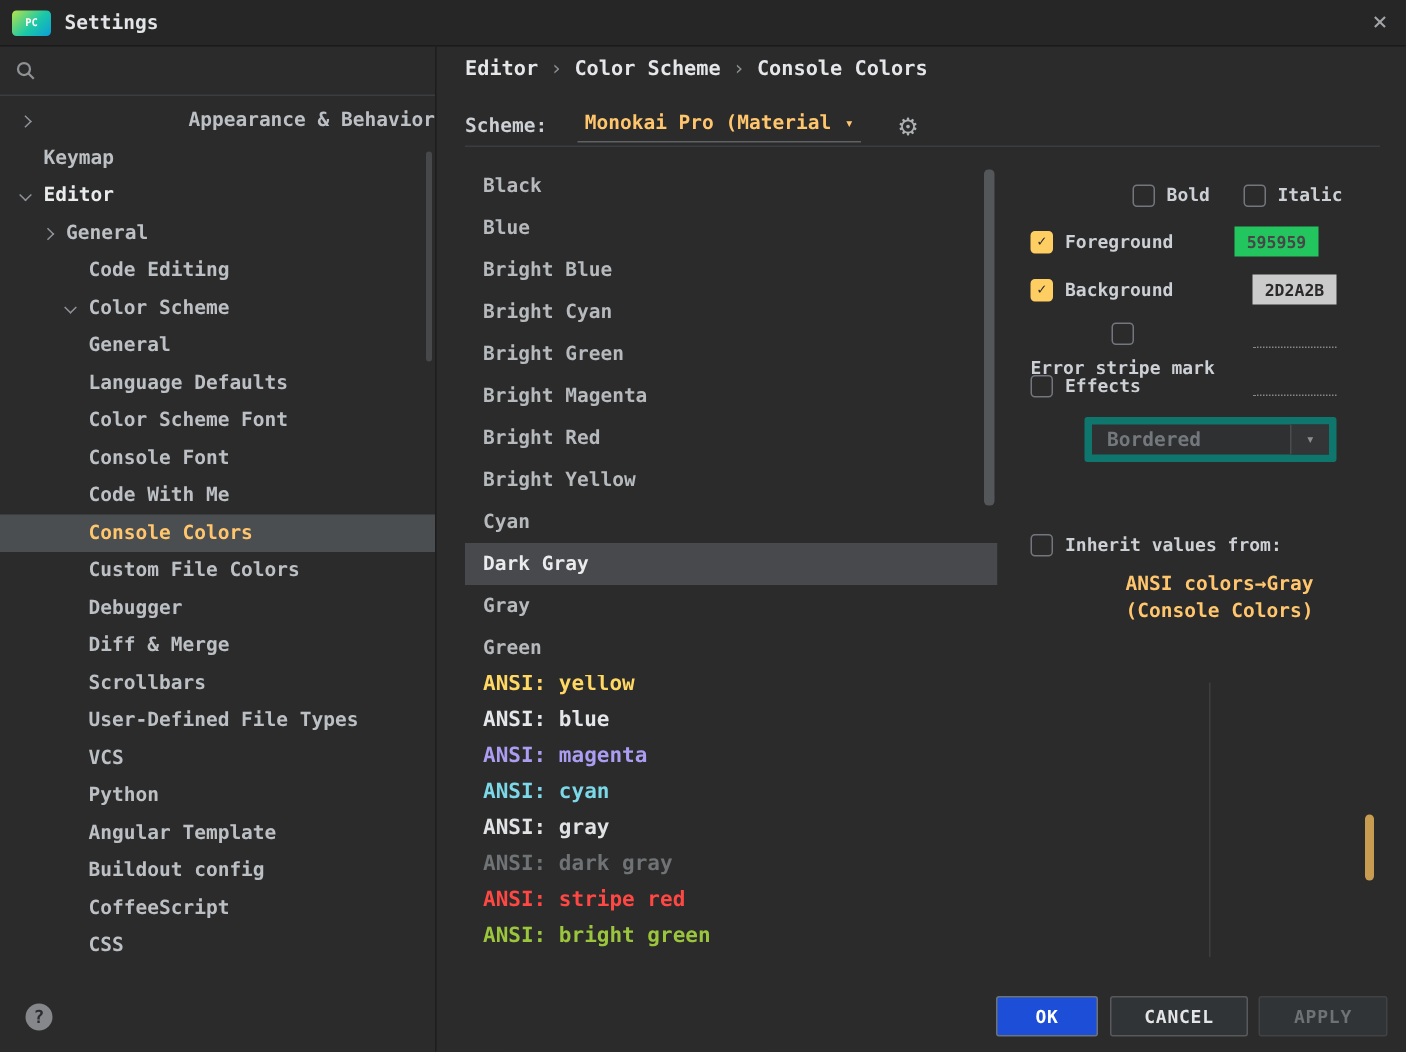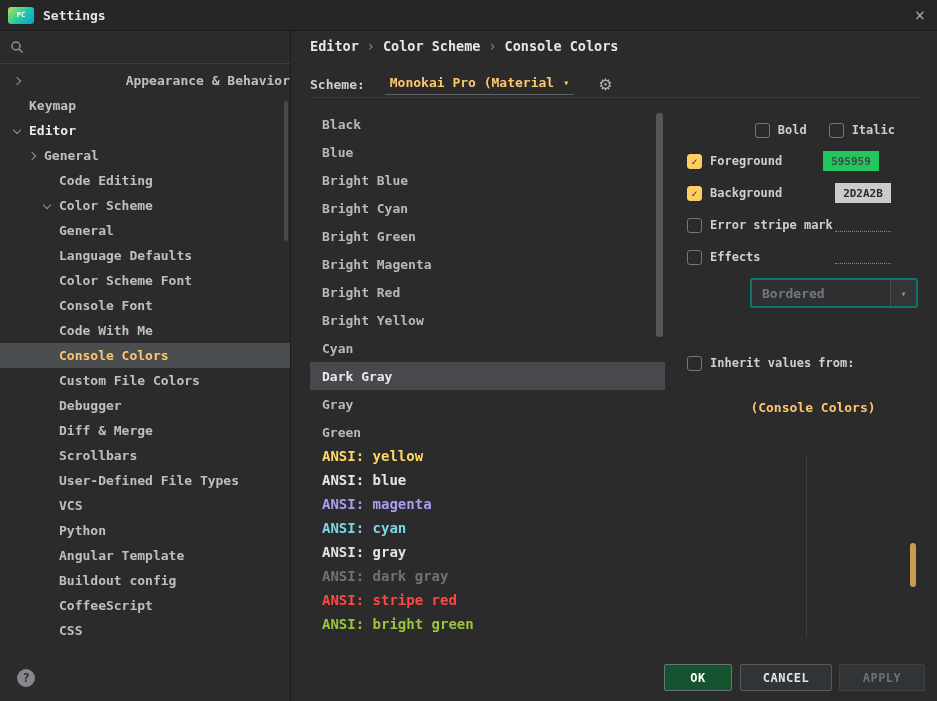--- a/index.html
+++ b/index.html
@@ -66,52 +66,52 @@
   .options { position:absolute; left:685px; top:110px; width:236px; height:330px; font-size:12px; }
   .opt-row { position:absolute; display:flex; align-items:center; gap:8px; height:20px; color:#ccd0d4; }
   .cb { width:15px; height:15px; border:1.5px solid #73777d; border-radius:3px; flex:none;
     display:flex; align-items:center; justify-content:center; font-size:10px;
     color:#2b2b2b; background:transparent; }
   .cb.on { background:#ffce63; border-color:#ffce63; }
   .row-bolditalic { top:10px; right:26px; gap:22px; }
   .bi-group { display:flex; align-items:center; gap:8px; }
   .row-fg { top:41px; left:2px; }
   .row-bg { top:73px; left:2px; }
-  .row-error { top:105px; left:2px; }
+  .row-error { top:105px; left:2px;flex-direction:column; }
   .row-effects { top:137px; left:2px; }
   .field { position:absolute; width:56px; height:20px; display:flex; align-items:center;
     justify-content:center; font-size:11px; }
   .field-fg { left:138px; top:41px; background:#22c55e; color:#474747; }
   .field-bg { left:150px; top:73px; background:#cbcbcb; color:#2d2a2b; }
   .dotted { position:absolute; left:150px; width:56px; height:1px; border-bottom:1px dotted #85888b; }
   .dotted-error { top:121px; }
   .dotted-effects { top:153px; }
   .dd { position:absolute; left:38px; top:168px; width:168px; height:30px;
-    background:#2e3032; border:2px solid #0f766e; border-radius:2px; display:flex; align-items:center;margin-left:27px; }
+    background:#2e3032; border:5px solid #0f766e; border-radius:2px; display:flex; align-items:center; }
   .dd-text { flex:1; padding-left:10px; color:#74787c; font-size:13px; }
   .dd-btn { width:26px; height:100%; border-left:1px solid #4a4c4e; display:flex;
     align-items:center; justify-content:center; color:#8c8f93; background:#333537; font-size:10px; }
   .row-inherit { top:243px; left:2px; }
   .link1, .link2 { position:absolute; left:20px; width:216px; text-align:center;
     color:#ffc66d; font-size:13px; }
   .link1 { top:272px; }
   .link2 { top:290px; }
 
   
   .preview { position:absolute; left:322px; top:450px; width:470px; height:190px; overflow:hidden; }
   .preview-inner { margin-top:-6px; }
   .pline { height:24px; line-height:24px; font-size:14px; white-space:pre; }
   .vline { position:absolute; left:806px; top:455px; width:1px; height:183px; background:#3d3e40; }
   .amber-thumb { position:absolute; left:910px; top:543px; width:6px; height:44px;
     background:#c89d52; border-radius:3px; }
 
   
   .btn { position:absolute; height:27px; display:flex; align-items:center; justify-content:center;
     font-size:12px; border-radius:2px; letter-spacing:0.5px; cursor:default; }
-  .btn-ok { left:664px; top:664px; width:68px; background:#14532d; border:1px solid #6e7376; color:#ffffff; }
+  .btn-ok { left:664px; top:664px; width:68px; background:#1d4ed8; border:1px solid #6e7376; color:#ffffff; }
   .btn-cancel { left:740px; top:664px; width:92px; background:#313436; border:1px solid #57595b; color:#e3e5e7; }
   .btn-apply { left:839px; top:664px; width:86px; background:#313436; border:1px solid #404244; color:#6e7275; }
   .help { position:absolute; left:17px; top:669px; width:18px; height:18px; border-radius:50%;
     background:#85878a; color:#2a2c2e; display:flex; align-items:center; justify-content:center; font-size:12px; }
 </style>
 </head>
 <body>
 
 <div class="window">
 
@@ -322,20 +322,21 @@
 
     <div class="dd">
       <span class="dd-text">Bordered</span>
       <span class="dd-btn">▾</span>
     </div>
 
     <div class="opt-row row-inherit">
       <span class="cb"></span>
       <span>Inherit values from:</span>
     </div>
+    <div class="link1">ANSI colors→Gray</div>
     <div class="link2">(Console Colors)</div>
   </div>
 
   <div class="preview">
     <div class="preview-inner">
         <div class="pline" style="color: rgb(255, 215, 99);">ANSI: yellow</div>
         <div class="pline" style="color: rgb(228, 230, 233);">ANSI: blue</div>
         <div class="pline" style="color: rgb(171, 157, 242);">ANSI: magenta</div>
         <div class="pline" style="color: rgb(124, 216, 232);">ANSI: cyan</div>
         <div class="pline" style="color: rgb(224, 226, 228);">ANSI: gray</div>

